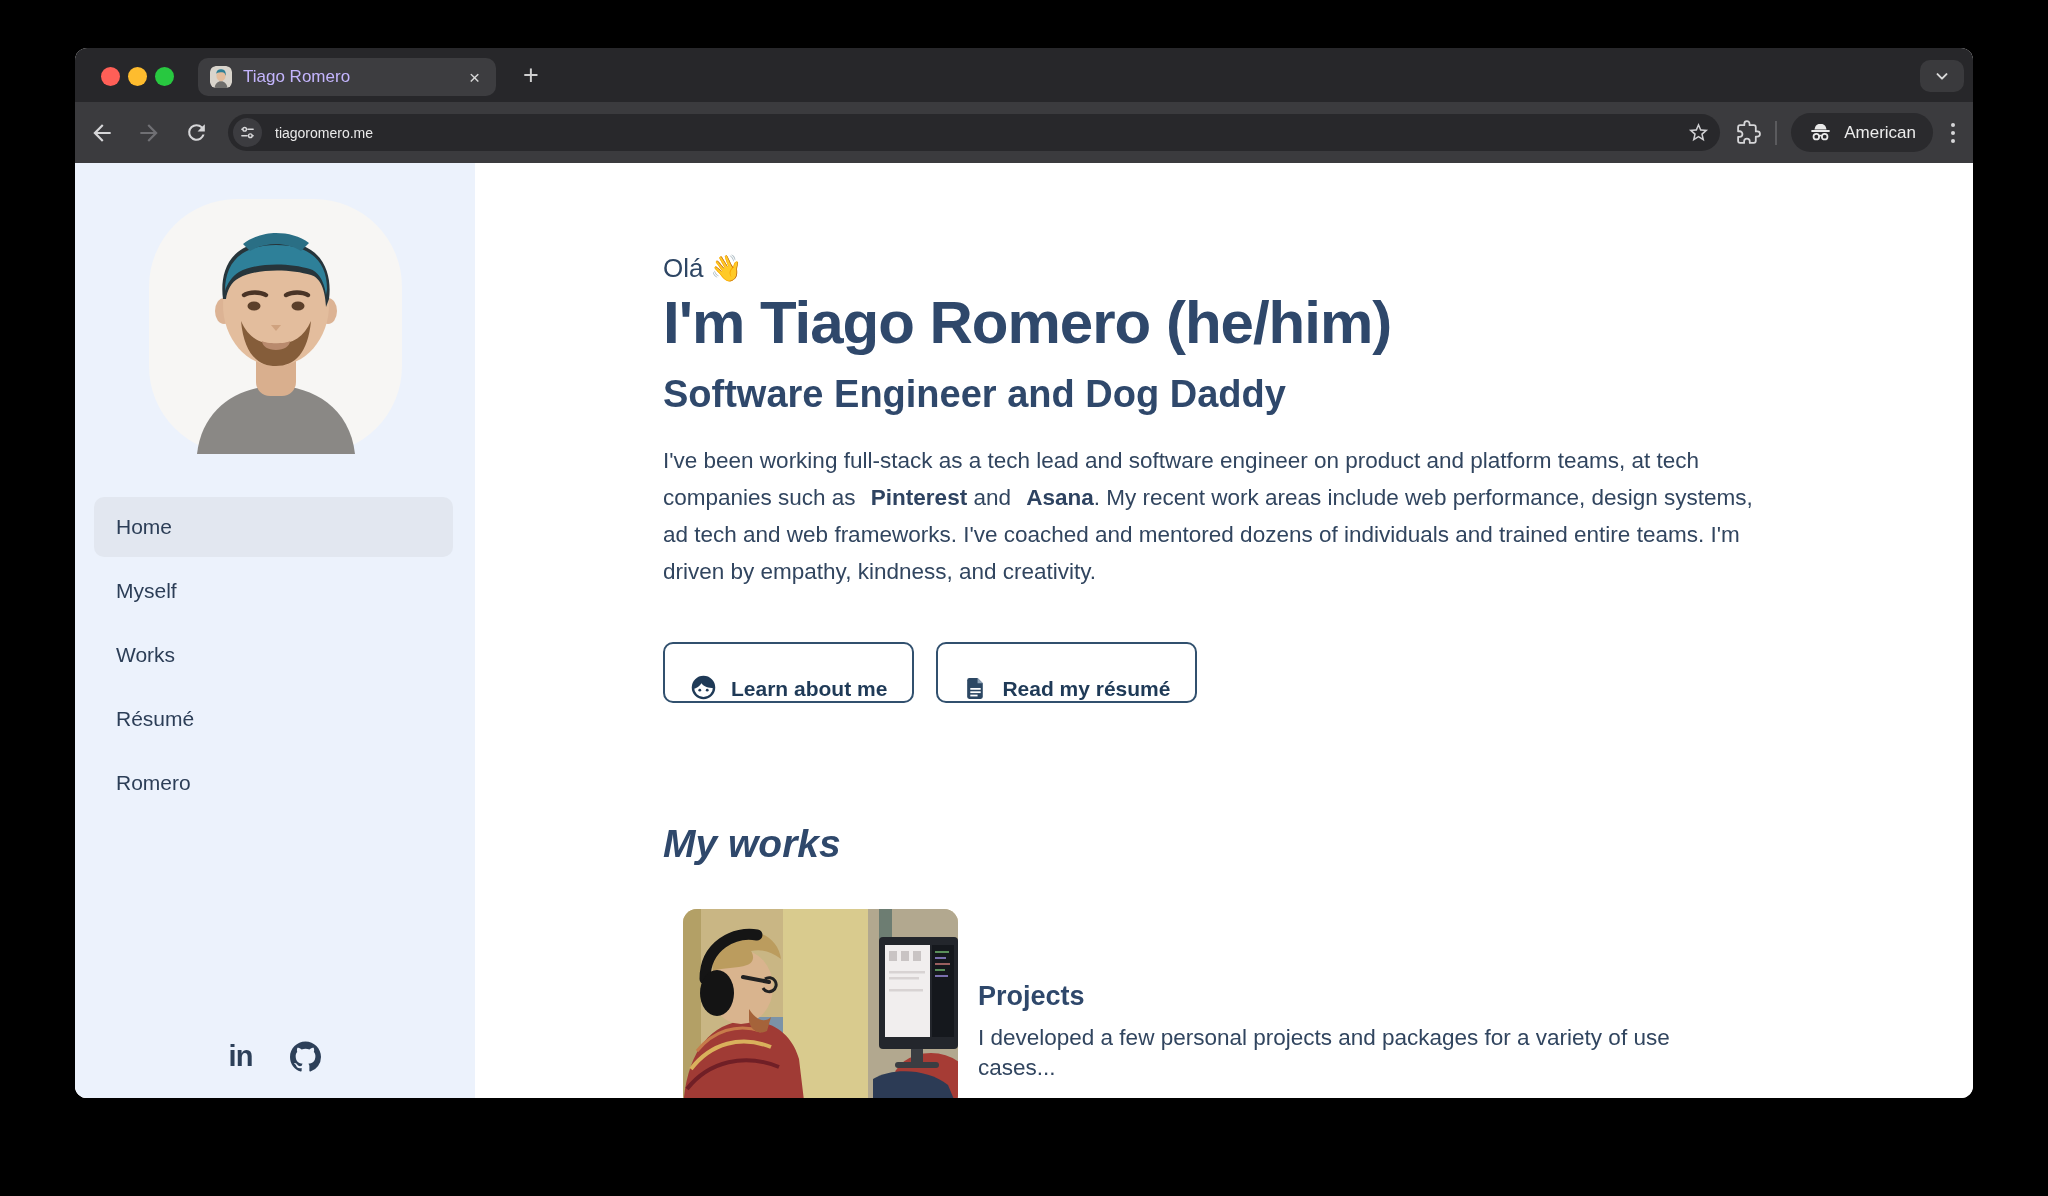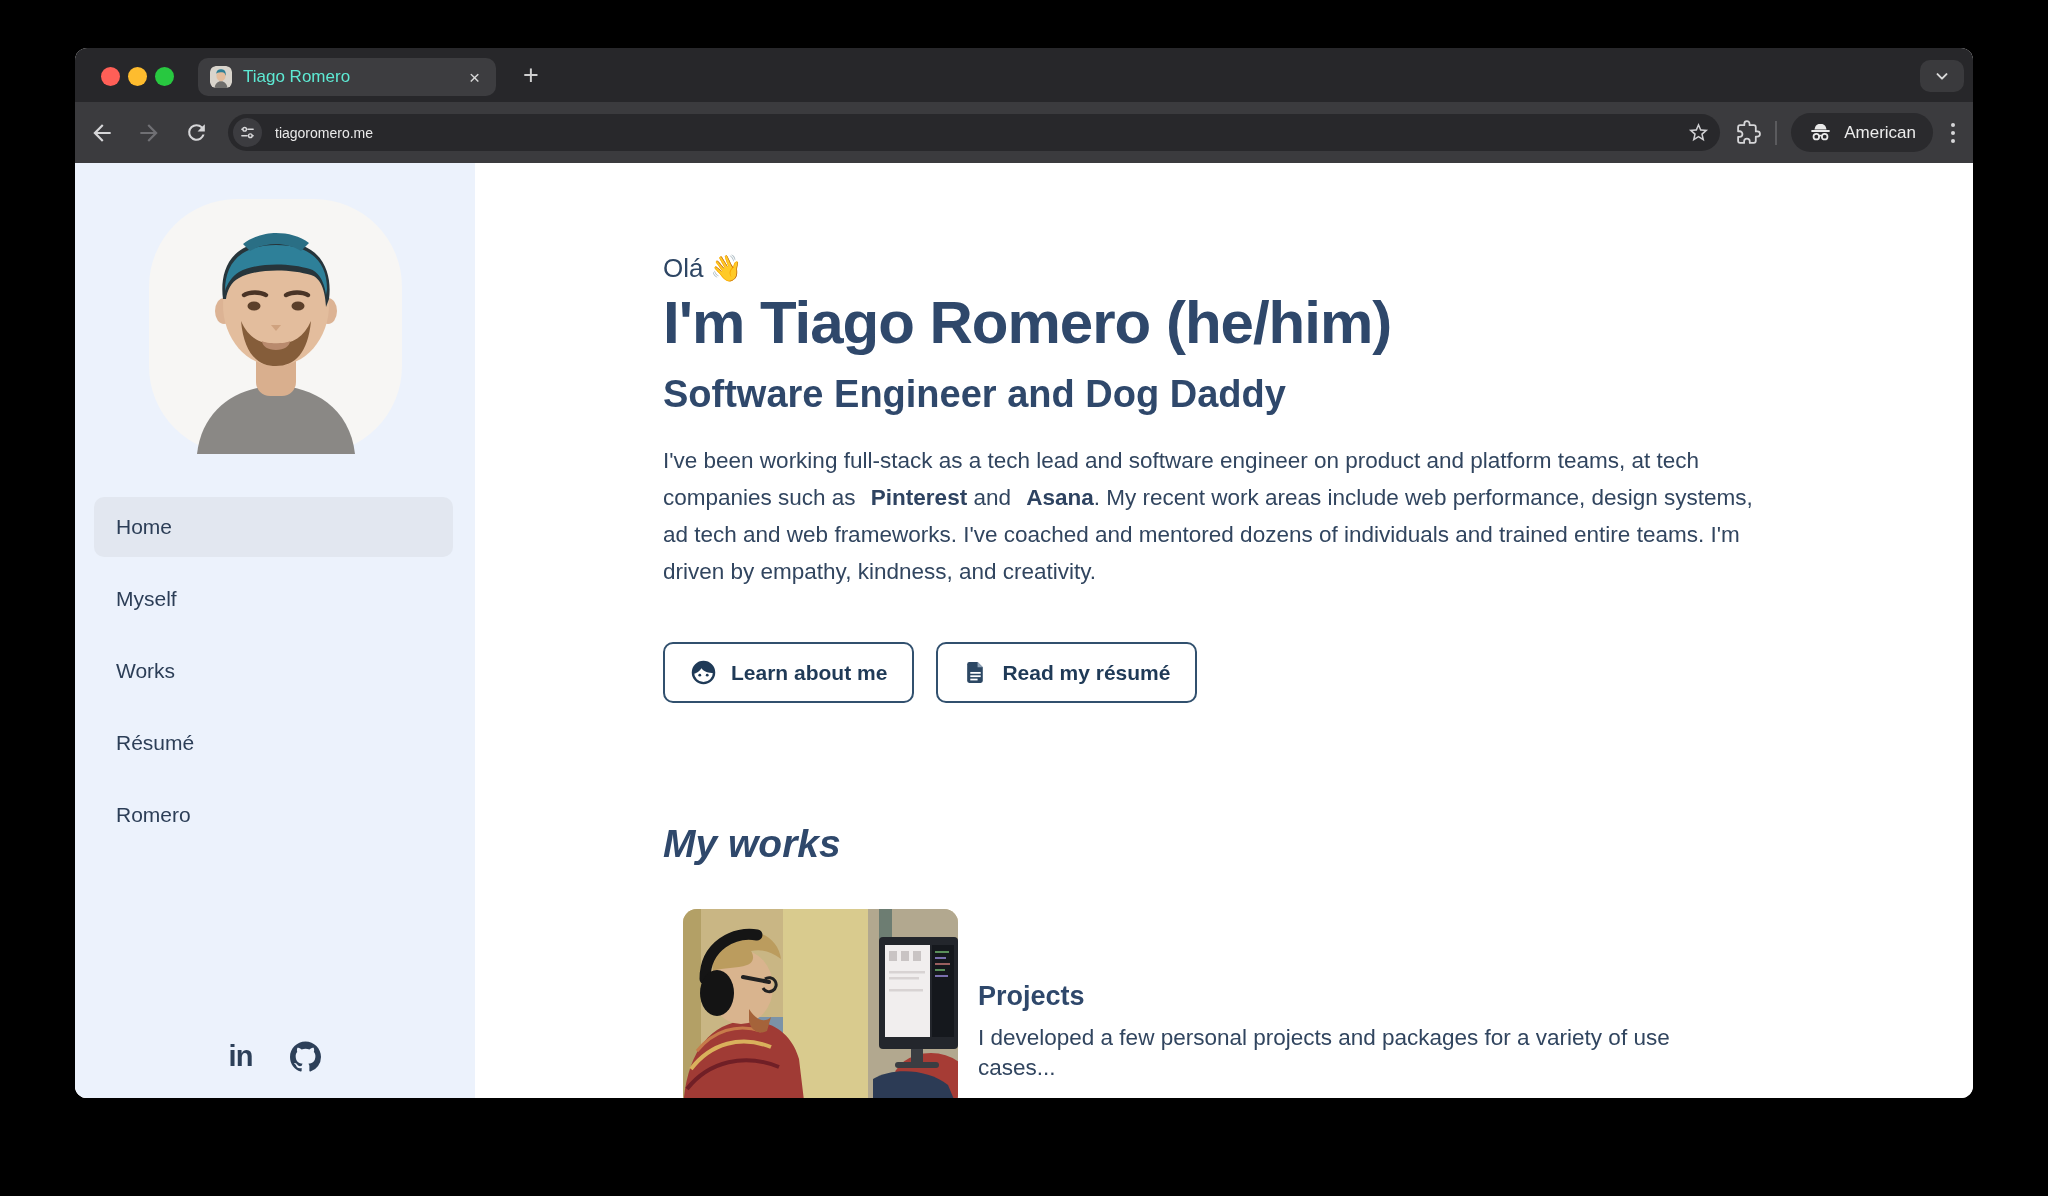--- a/index.html
+++ b/index.html
@@ -17,21 +17,21 @@
   .traffic { position:absolute; top:19px; left:26px; display:flex; gap:8px; }
   .light { width:19px; height:19px; border-radius:50%; }
   .light.red { background:#ff5f57; }
   .light.yellow { background:#febc2e; }
   .light.green { background:#28c840; }
   .tab {
     position:absolute; left:123px; top:10px; width:298px; height:38px;
     background:#3d3d40; border-radius:10px; display:flex; align-items:center; padding:0 12px;
   }
   .tab-favicon { width:22px; height:22px; border-radius:6px; overflow:hidden; flex:none; }
-  .tab-title { margin-left:11px; color:#5eead4; font-size:17px; white-space:nowrap; overflow:hidden; flex:1; }
+  .tab-title { margin-left:11px; color:#c4b5fd; font-size:17px; white-space:nowrap; overflow:hidden; flex:1; }
   .tab-close { color:#d8d8d8; font-size:19px; line-height:1; padding:2px 4px; cursor:default; }
   .newtab { position:absolute; left:440px; top:12px; color:#cfcfcf; font-size:27px; line-height:30px; width:32px; text-align:center; }
   .chev-btn {
     position:absolute; right:9px; top:12px; width:44px; height:32px; background:#3a3a3d;
     border-radius:10px; display:flex; align-items:center; justify-content:center;
   }
   
   .toolbar { height:61px; background:#3b3b3e; display:flex; align-items:center; padding:0 14px 0 12px; }
   .nav-btn { width:30px; height:30px; margin-right:17px; display:flex; align-items:center; justify-content:center; flex:none; }
   .omnibox {
@@ -47,39 +47,39 @@
     height:39px; border-radius:20px; background:#2a2a2d; display:flex; align-items:center;
     gap:11px; padding:0 17px; flex:none;
   }
   .incog-label { color:#ececec; font-size:17px; }
   .menu-dots { margin-left:14px; display:flex; flex-direction:column; gap:4px; flex:none; padding:4px; }
   .menu-dots i { width:4px; height:4px; border-radius:50%; background:#d6d6d8; display:block; }
   
   .page { display:flex; height:935px; background:#fff; overflow:hidden; }
   .sidebar { width:400px; flex:none; background:#ecf2fc; display:flex; flex-direction:column; align-items:center; }
   .avatar { margin-top:36px; width:253px; height:255px; flex:none; }
-  .nav-list { margin-top:43px; width:100%; padding:0 22px 0 19px; display:flex; flex-direction:column; gap:12px; }
+  .nav-list { margin-top:43px; width:100%; padding:0 22px 0 19px; display:flex; flex-direction:column; gap:4px; }
   .nav-item {
     height:60px; border-radius:10px; display:flex; align-items:center; padding-left:22px;
     font-size:21px; color:#2c3e57; cursor:default;
   }
   .nav-item.active { background:#e2e7f0; }
   .social { margin-top:auto; margin-bottom:26px; display:flex; align-items:center; gap:38px; }
   .li-glyph { font-weight:bold; font-size:29px; color:#2d4059; letter-spacing:-1px; line-height:1; }
   .main { flex:1; padding:89px 0 0 188px; overflow:hidden; }
   .greeting { font-size:26px; color:#2e4664; line-height:32px; }
   .hero-title { margin-top:8px; font-size:60px; line-height:62px; font-weight:bold; color:#2f486b; letter-spacing:-1px; }
   .hero-sub { margin-top:20px; font-size:38px; line-height:40px; font-weight:bold; color:#2f486b; }
   .intro { margin-top:34px; font-size:22.5px; line-height:28px; color:#31455f; }
   .about { margin-top:28px; font-size:22.5px; line-height:37px; color:#31455f; max-width:1118px; }
   .about b { color:#2e4361;margin-left:9px; }
   .btn-row { margin-top:52px; display:flex; gap:22px; }
   .btn {
     height:61px; border:2px solid #31506e; border-radius:10px; background:#fff;
-    display:flex; align-items:center; gap:14px; padding:0 25px;
+    display:flex; align-items:flex-end; gap:14px; padding:0 25px;
     font-size:21px; font-weight:bold; color:#1f3a57; font-family:"Liberation Sans", sans-serif; cursor:pointer;
   }
   .works-heading { margin-top:120px; font-size:39px; line-height:42px; font-weight:bold; color:#2f486b; }
   .works-row { margin-top:44px; margin-left:20px; display:flex; gap:20px; }
   .thumb { width:275px; height:200px; border-radius:14px; overflow:hidden; flex:none; }
   .work-info { padding-top:72px; max-width:740px; }
   .work-title { font-size:27px; line-height:30px; font-weight:bold; color:#2f486b; }
   .work-desc { margin-top:12px; font-size:22.5px; line-height:30px; color:#31455f; }
 </style>
 </head>

